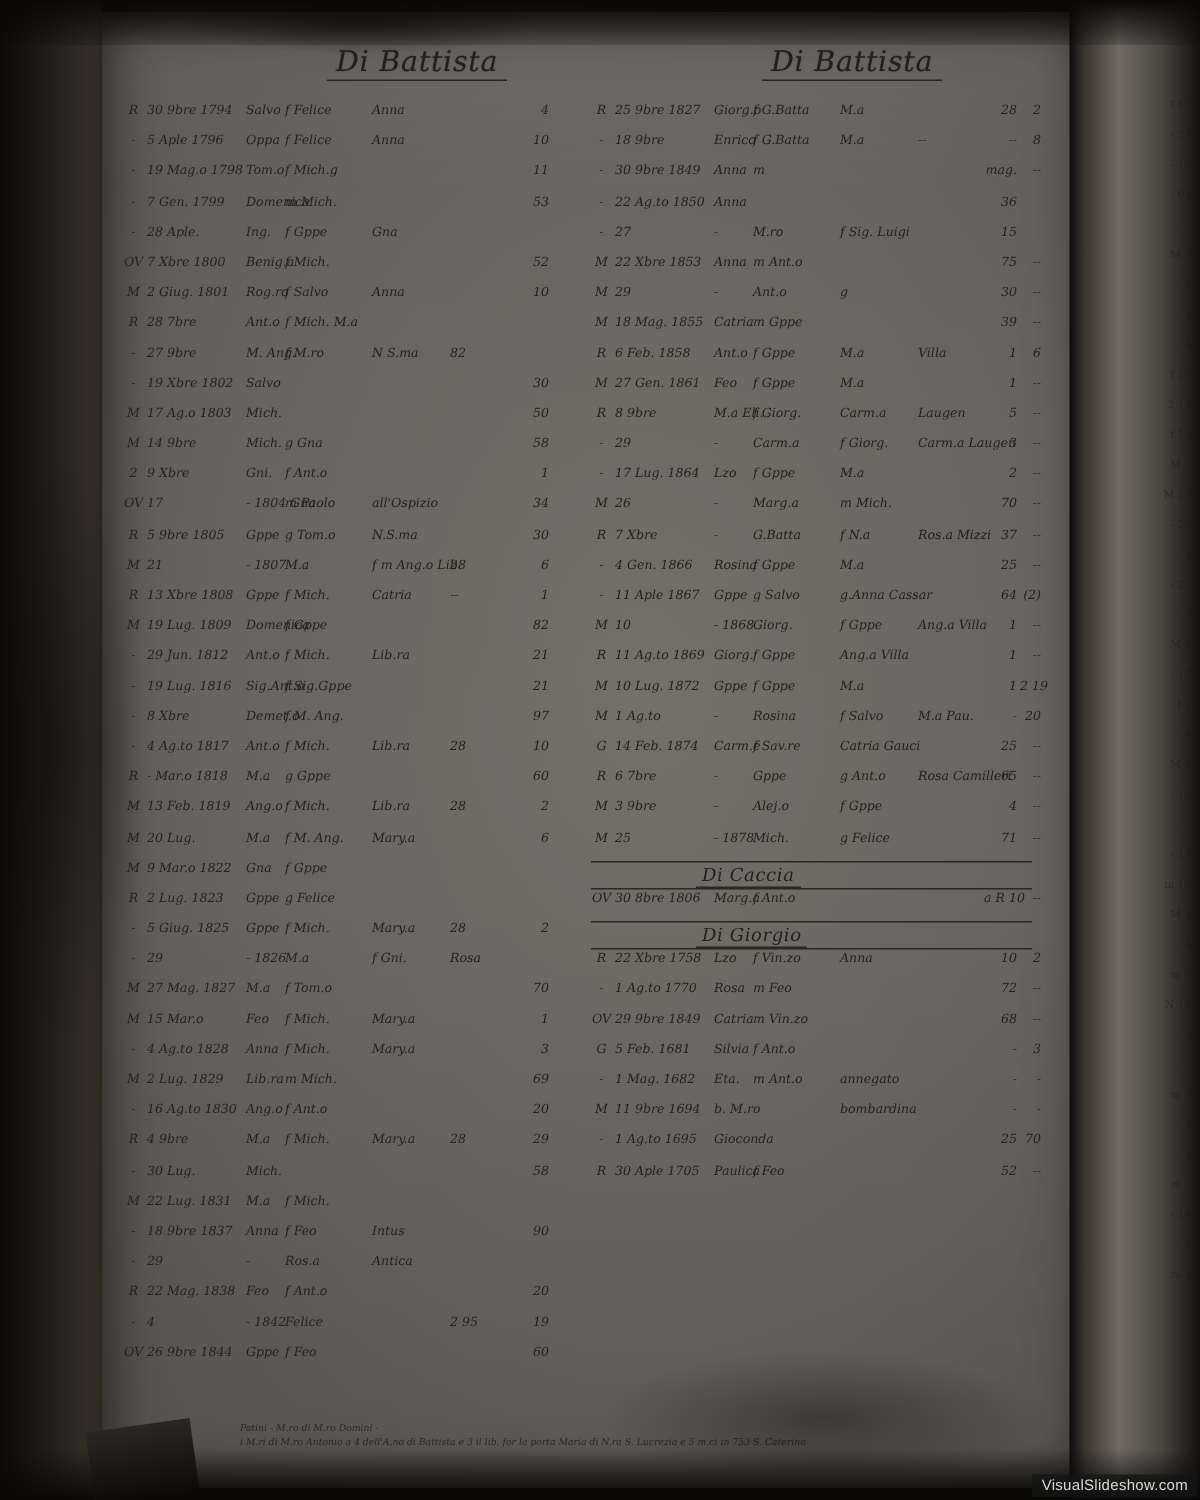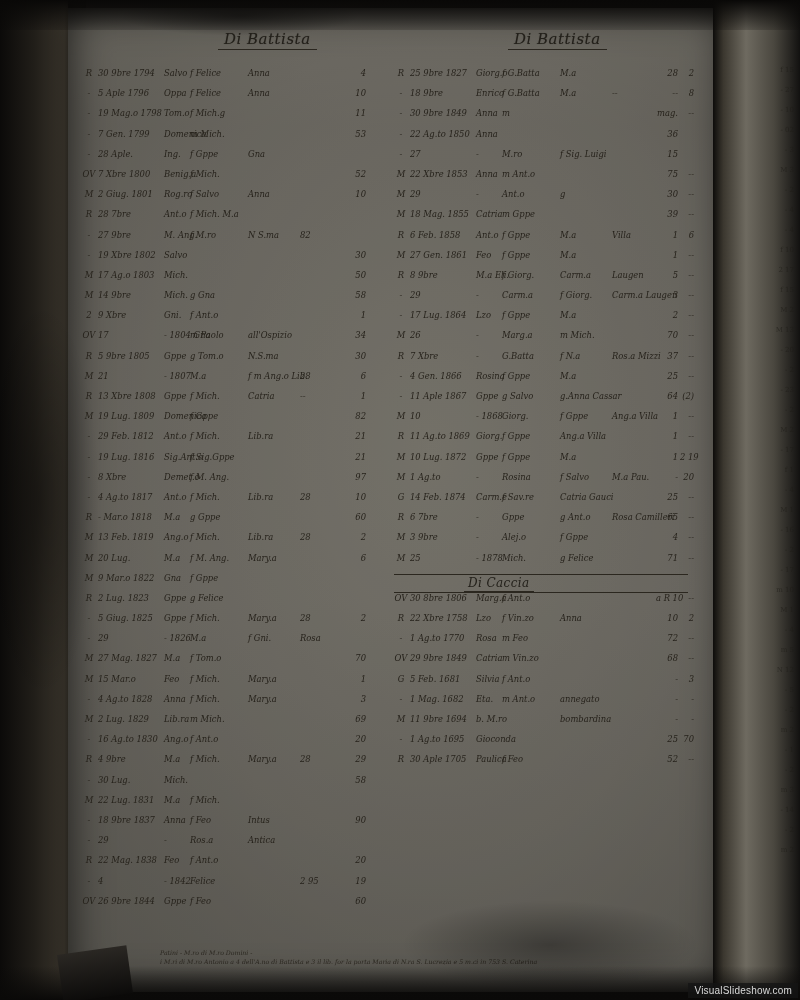--- a/index.html
+++ b/index.html
@@ -58,21 +58,21 @@
     position:absolute;left:0;bottom:0;width:800px;height:34px;
     background:linear-gradient(0deg,#0a0908 0%, rgba(10,9,8,0) 100%);
   }
   
   .ink{
     position:absolute;left:68px;top:8px;width:660px;height:984px;
     color:#1d1a14;
     font-family:"DejaVu Serif", serif;
   }
   .hdr{
-    position:absolute;font-style:italic;font-size:15px;letter-spacing:.5px;
+    position:absolute;font-style:italic;font-size:19px;letter-spacing:.5px;
     color:#23201a;
     text-shadow:0 0 1px rgba(0,0,0,.3);
     text-align:center;
   }
   .hdr .u{border-bottom:1px solid #2a261f;padding:0 6px 1px 6px;}
   .col{
     position:absolute;top:60px;width:300px;
   }
   .colL{left:14px;}
   .colR{left:326px;}
@@ -361,21 +361,21 @@
           <span class="c c-b">19 Lug. 1809</span>
           <span class="c c-c">Domenica</span>
           <span class="c c-d">f Gppe</span>
           <span class="c c-e"></span>
           <span class="c c-f"></span>
           <span class="c c-g">82</span>
           <span class="c c-h"></span>
         </div>
         <div class="row">
           <span class="c c-a">-</span>
-          <span class="c c-b">29 Feb. 1812</span>
+          <span class="c c-b">29 Jun. 1812</span>
           <span class="c c-c">Ant.o</span>
           <span class="c c-d">f Mich.</span>
           <span class="c c-e">Lib.ra</span>
           <span class="c c-f"></span>
           <span class="c c-g">21</span>
           <span class="c c-h"></span>
         </div>
         <div class="row">
           <span class="c c-a">-</span>
           <span class="c c-b">19 Lug. 1816</span>
@@ -865,20 +865,25 @@
         </div>
         <div class="row">
           <span class="c c-a">OV</span>
           <span class="c c-b">30 8bre 1806</span>
           <span class="c c-c">Marg.a</span>
           <span class="c c-d">f Ant.o</span>
           <span class="c c-e"></span>
           <span class="c c-f"></span>
           <span class="c c-g">a R 10</span>
           <span class="c c-h">--</span>
+        </div>
+        <div class="sect">
+          <div class="line"></div>
+          <div class="t"><span class="u">Di Giorgio</span></div>
+          <div class="line2"></div>
         </div>
         <div class="row">
           <span class="c c-a">R</span>
           <span class="c c-b">22 Xbre 1758</span>
           <span class="c c-c">Lzo</span>
           <span class="c c-d">f Vin.zo</span>
           <span class="c c-e">Anna</span>
           <span class="c c-f"></span>
           <span class="c c-g">10</span>
           <span class="c c-h">2</span>

